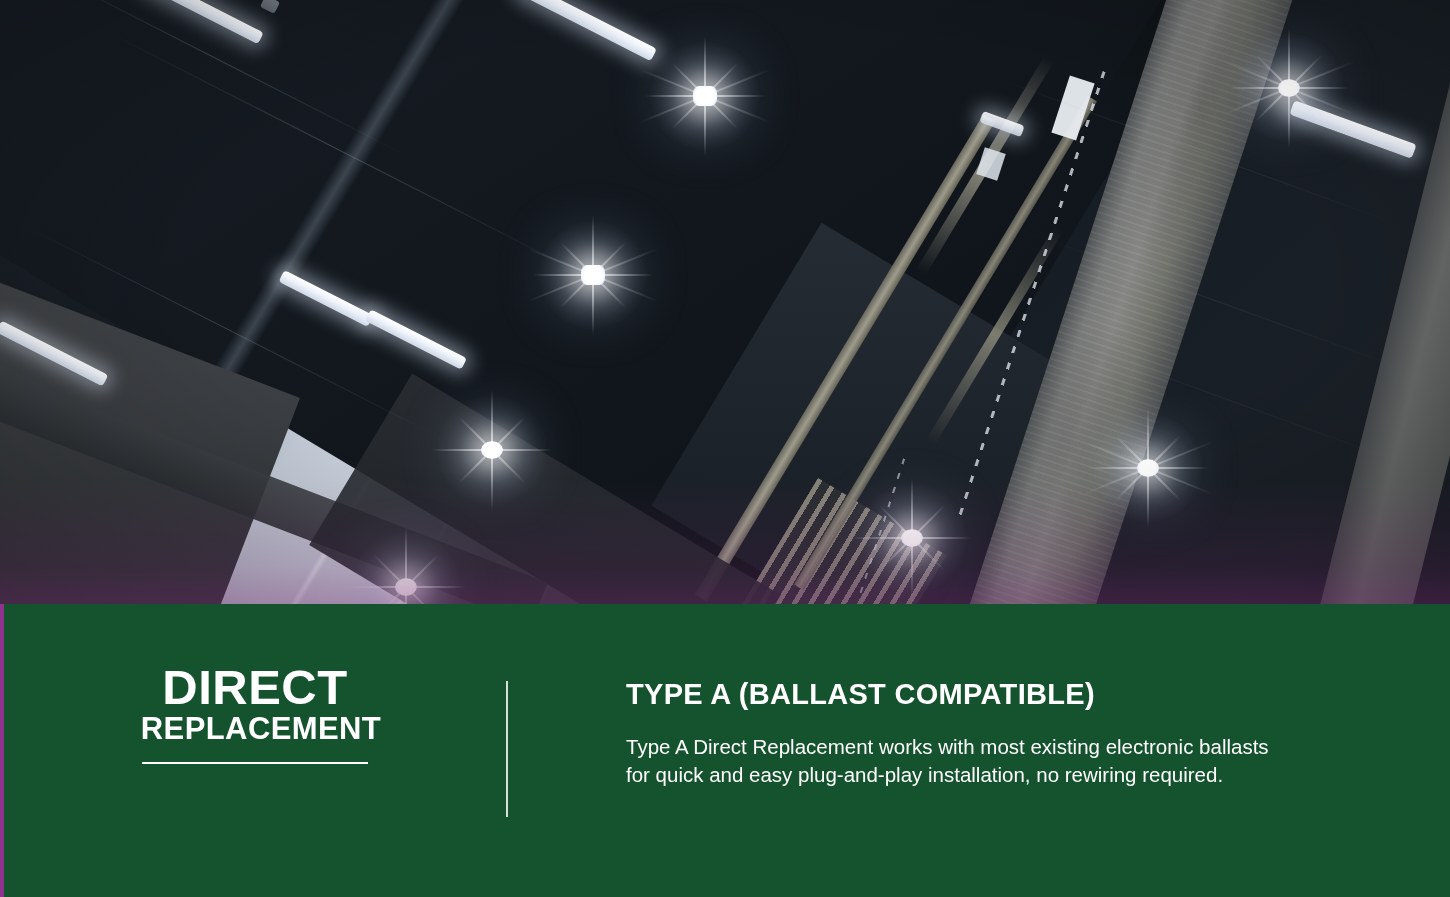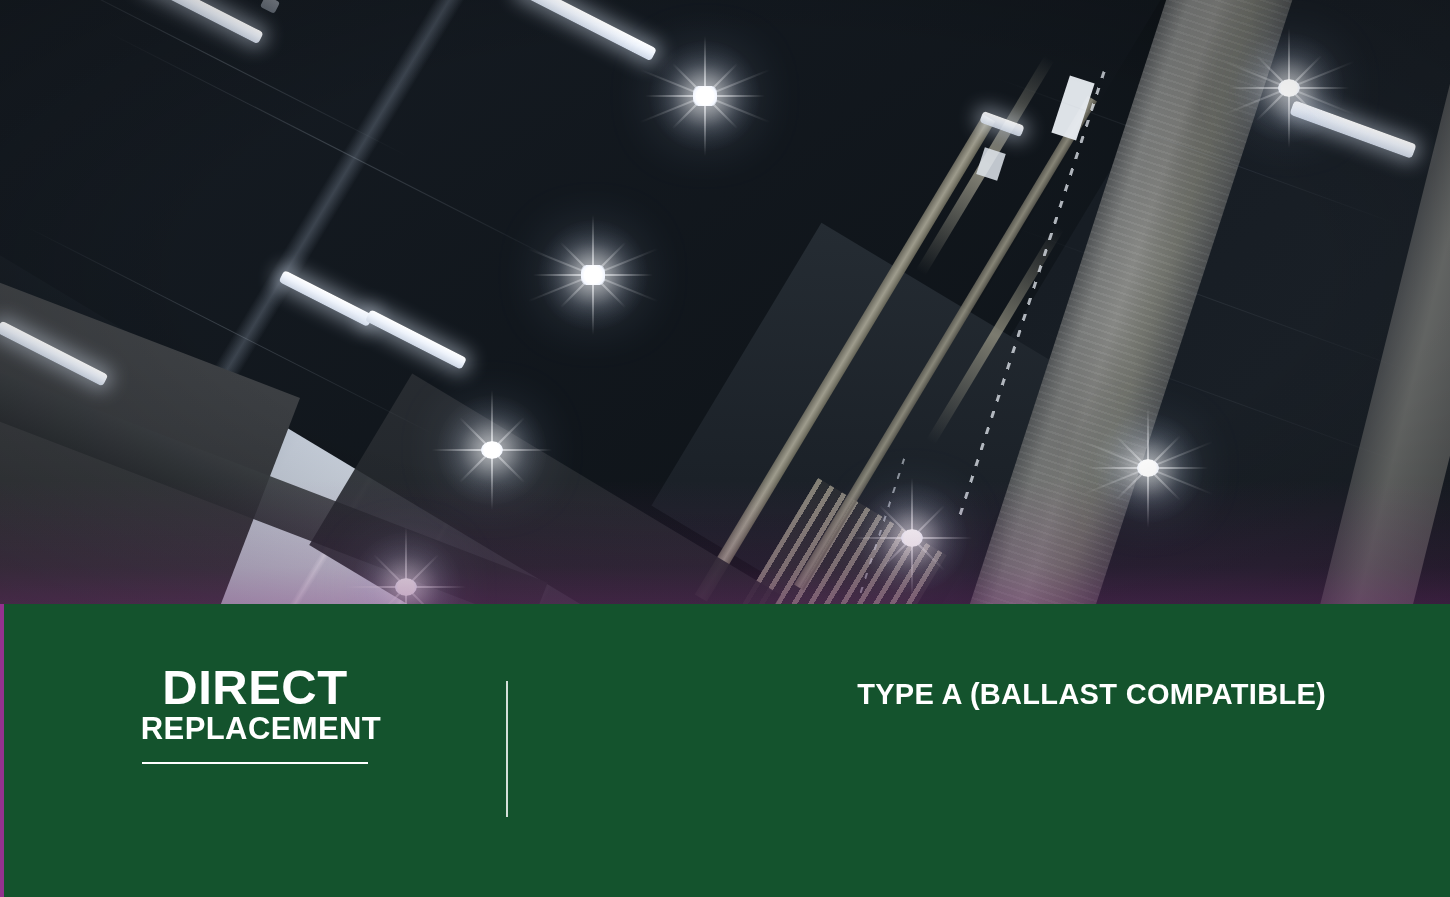--- a/index.html
+++ b/index.html
@@ -263,21 +263,20 @@
     position:absolute;left:502px;top:77px;width:2px;height:136px;
     background:rgba(255,255,255,.82);
   }
 
   .right-block{
     position:absolute;left:622px;top:74px;width:700px;color:#fff;
   }
   .headline{
     font-size:29px;font-weight:700;letter-spacing:.3px;margin:0;
     white-space:nowrap;
-    text-align:right;
   }
   .bodytext{
     font-size:20.5px;font-weight:400;line-height:28px;margin:22px 0 0 0;
     max-width:672px;
   }
 </style>
 </head>
 <body>
 
 <div class="stage">
@@ -405,16 +404,17 @@
     <div class="left-block">
       <div class="word-direct">DIRECT</div>
       <div class="word-replacement">REPLACEMENT</div>
       <div class="rule"></div>
     </div>
 
     <div class="divider"></div>
 
     <div class="right-block">
       <div class="headline">TYPE A (BALLAST COMPATIBLE)</div>
+      <div class="bodytext">Type A Direct Replacement works with most existing electronic ballasts for quick and easy plug-and-play installation, no rewiring required.</div>
     </div>
 
   </div>
 </div>
 
 </body></html>

